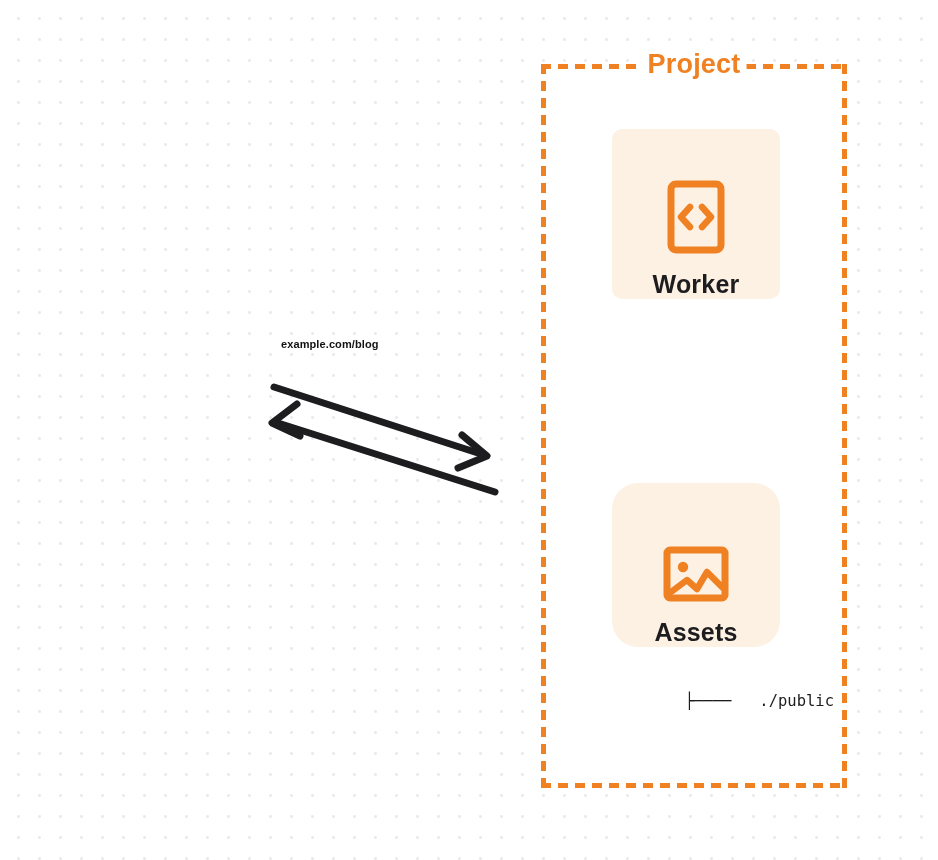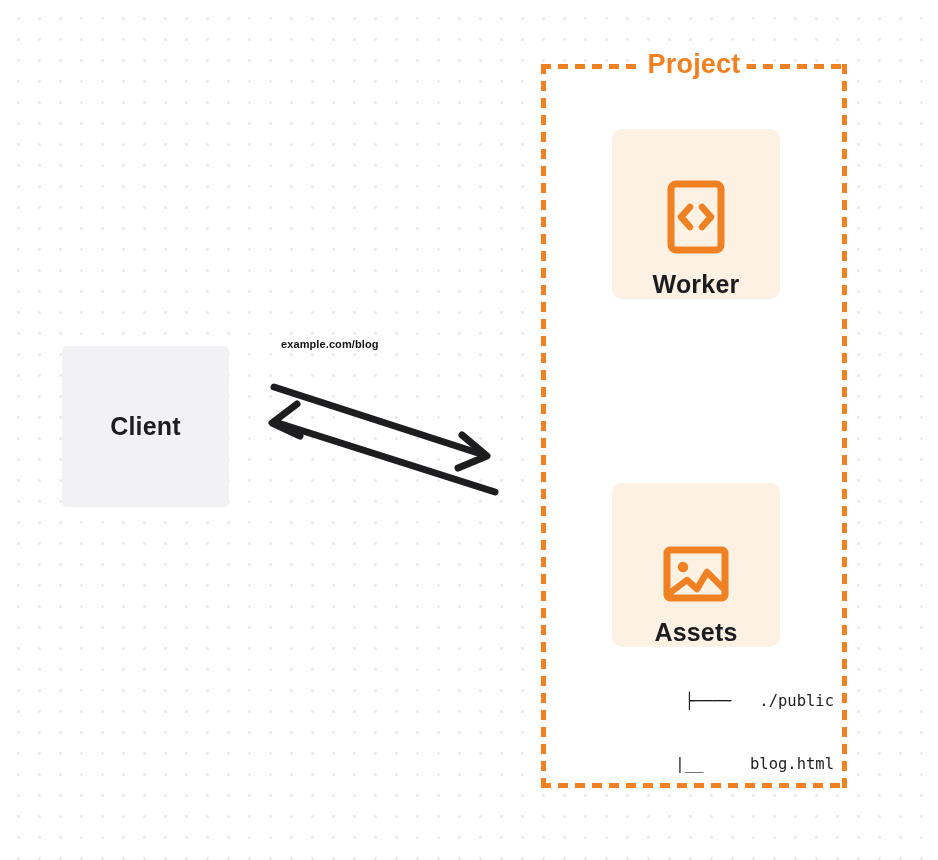--- a/index.html
+++ b/index.html
@@ -132,20 +132,21 @@
     left: 71px;
     top: 65px;
     width: 168px;
     height: 170px;
   }
   .card-assets {
     left: 71px;
     top: 419px;
     width: 168px;
     height: 164px;
+    border-radius: 26px;
   }
   .card-icon {
     display: block;
     margin-bottom: 16px;
   }
   .card-assets .card-icon { margin-bottom: 14px; }
   .card-label {
     font-size: 25px;
     font-weight: bold;
     color: #1d1d1f;
@@ -165,23 +166,20 @@
     white-space: pre;
     text-align: right;
   }
   .file-tree .tree-row { display: block; }
 </style>
 </head>
 <body>
 
 <div id="canvas">
 
-  <div class="client-box">
-    <span class="client-label">Client</span>
-  </div>
 
   <div class="url-label">example.com/blog</div>
 
   <svg class="arrow-layer" viewBox="0 0 938 860">
 
     <g>
       <line x1="274" y1="387" x2="481" y2="454" stroke="#1d1d1f" stroke-width="7" stroke-linecap="round"></line>
       <polyline points="462,435 487,456 458,468" fill="none" stroke="#1d1d1f" stroke-width="7" stroke-linecap="round" stroke-linejoin="round"></polyline>
     </g>
 
@@ -214,18 +212,17 @@
       <svg class="card-icon" width="66" height="60" viewBox="0 0 66 60">
         <rect x="4" y="6" width="58" height="48" rx="3" ry="3" fill="none" stroke="#f08122" stroke-width="7"></rect>
         <circle cx="20" cy="23" r="5.2" fill="#f08122"></circle>
         <polyline points="8,48 24,36 34,45 44,28 60,44" fill="none" stroke="#f08122" stroke-width="6.5" stroke-linecap="round" stroke-linejoin="round"></polyline>
       </svg>
       <span class="card-label">Assets</span>
     </div>
 
     <div class="file-tree">
       <span class="tree-row">├────   ./public</span>
-      <span class="tree-row">   |__     blog.html</span>
       
     </div>
 
   </div>
 </div>
 
 </body></html>

